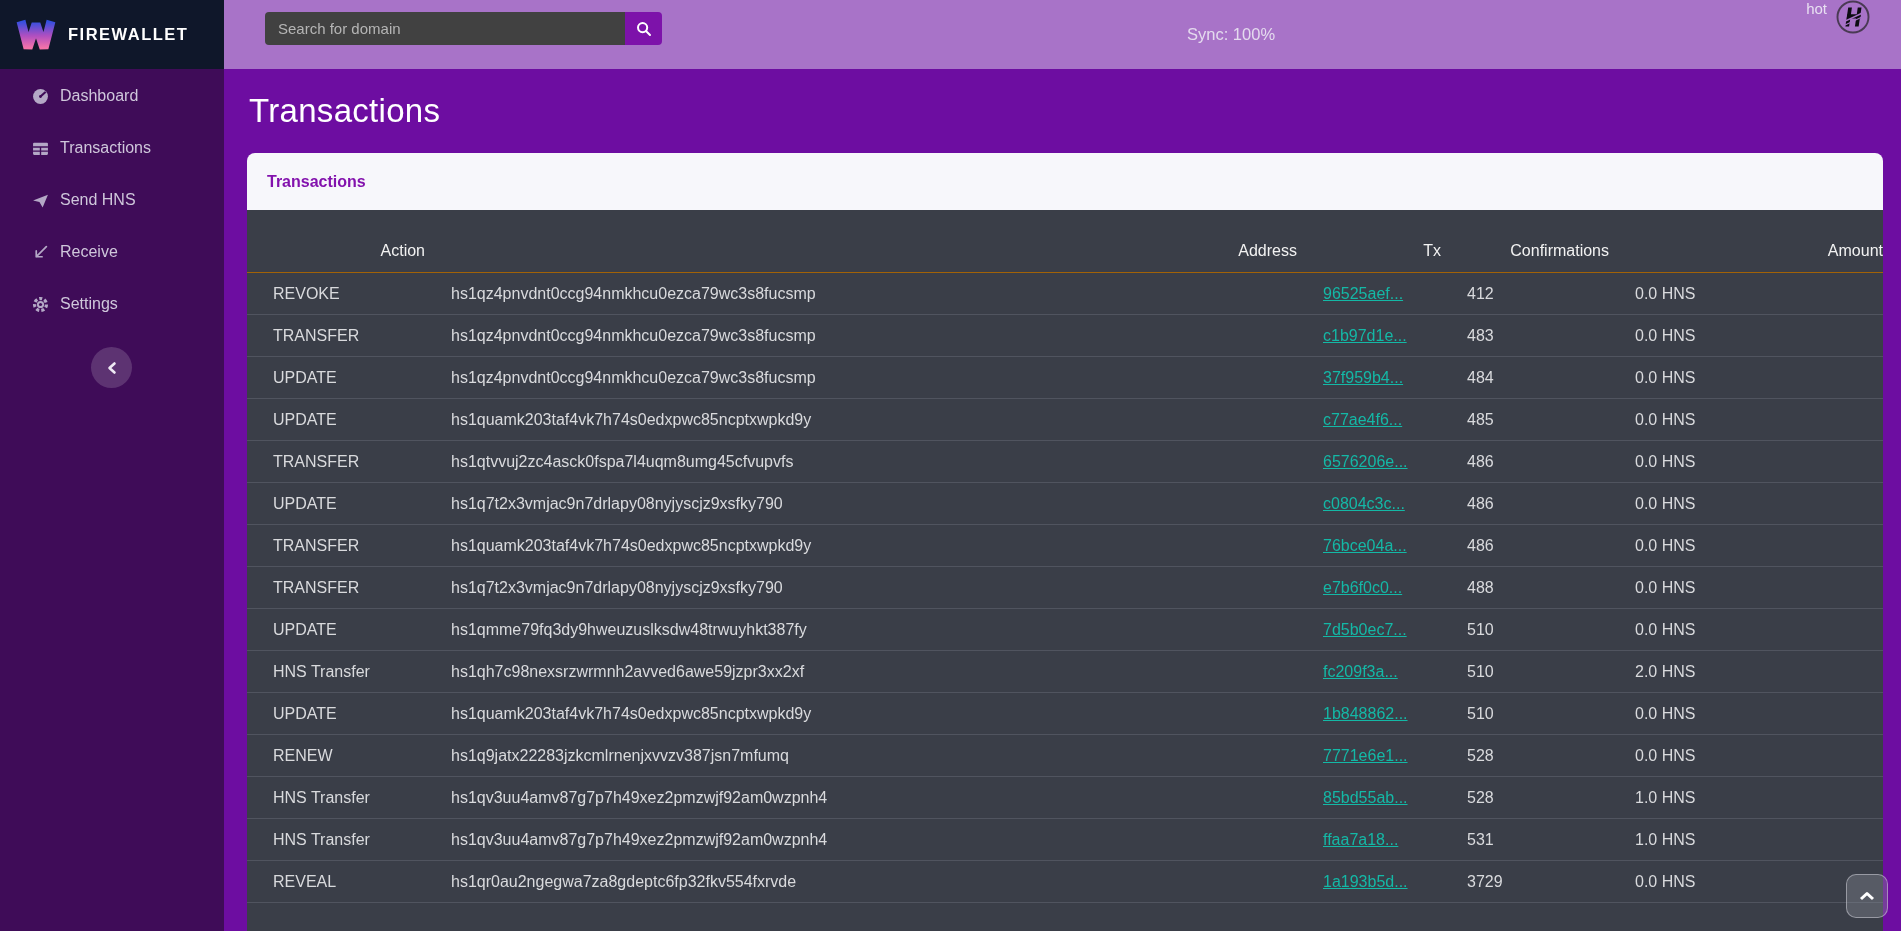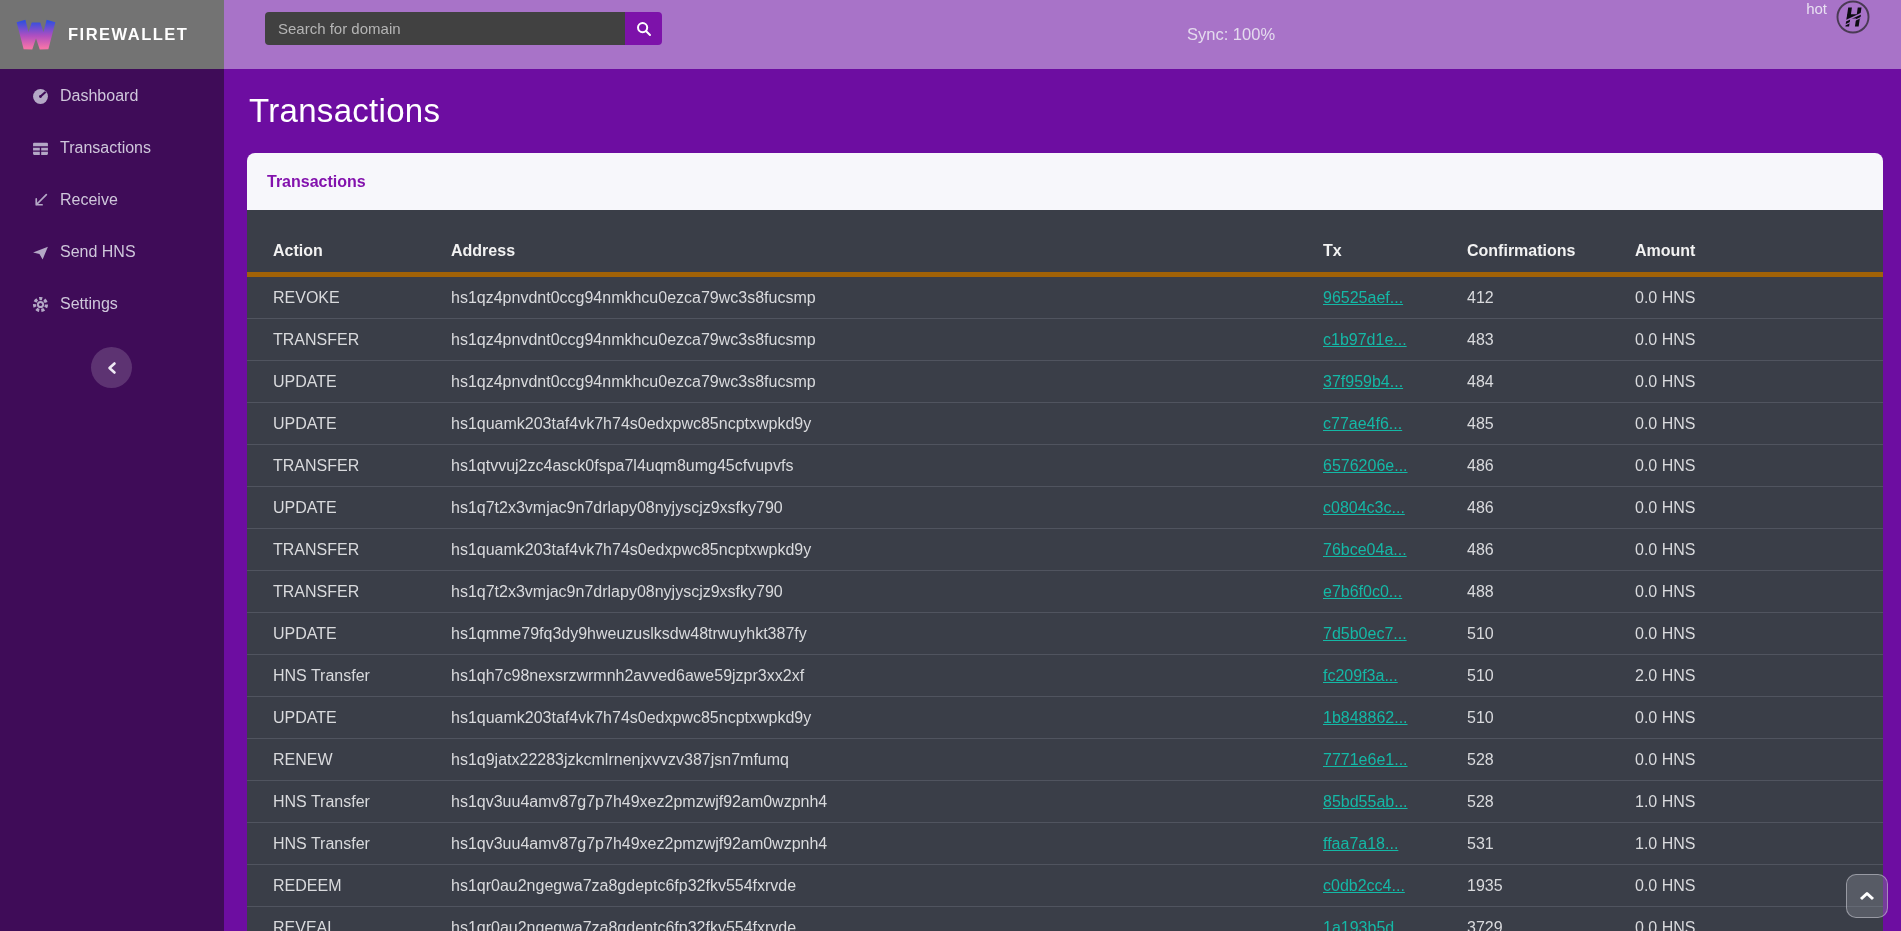--- a/index.html
+++ b/index.html
@@ -1,21 +1,21 @@
 <!DOCTYPE html>
 <html><head>
 <meta charset="utf-8">
 <style>
   * { margin:0; padding:0; box-sizing:border-box; }
   html,body { width:1901px; height:931px; overflow:hidden; }
   body { font-family:"Liberation Sans", sans-serif; background:#6d0da1; position:relative; }
 
   
   .sidebar { position:absolute; left:0; top:0; width:224px; height:931px; background:#3f0c58; z-index:30; }
-  .brand { height:69px; background:#737373; display:flex; align-items:center; padding-left:16px; cursor:pointer; }
+  .brand { height:69px; background:#0f172a; display:flex; align-items:center; padding-left:16px; cursor:pointer; }
   .brand-name { color:#ffffff; font-size:16.5px; font-weight:bold; letter-spacing:1.5px; margin-left:12px; }
   .nav { padding-top:1px; }
   .nav-item { height:52px; display:flex; align-items:center; padding-left:32px; cursor:pointer; }
   .nav-item .nicon { width:17px; height:17px; display:inline-flex; align-items:center; justify-content:center; }
   .nav-item span.lbl { color:#cfc7db; font-size:16px; margin-left:11px; }
   .collapse-btn { position:absolute; left:91px; top:347px; width:41px; height:41px; border-radius:50%;
                   background:rgba(255,255,255,0.16); border:none; cursor:pointer;
                   display:flex; align-items:center; justify-content:center; }
 
   
@@ -35,22 +35,22 @@
   
   .main { position:absolute; left:224px; top:69px; width:1677px; height:862px; background:#6d0da1; }
   .page-title { color:#ffffff; font-size:33px; font-weight:400; margin:23px 0 0 25px; letter-spacing:0.3px; }
   .card { position:absolute; left:23px; top:84px; width:1636px; height:790px; border-radius:8px 8px 0 0; overflow:hidden; }
   .card-header { height:57px; background:#f7f7fb; display:flex; align-items:center; padding-left:20px; }
   .card-header span { color:#8312ad; font-size:16px; font-weight:bold; }
   .card-body { background:#3a3e48; height:733px; }
 
   table { width:100%; border-collapse:collapse; table-layout:fixed; }
   col.c-action{width:178px;} col.c-address{width:872px;} col.c-tx{width:144px;} col.c-conf{width:168px;}
-  th { text-align:left; color:#f2f2f2; font-size:16px; font-weight:bold;
-       padding:32px 0 12px 26px; border-bottom:5px solid #a16207; }
+  th { text-align:right; color:#f2f2f2; font-size:16px; font-weight:normal;
+       padding:32px 0 12px 26px; border-bottom:1px solid #a16207; }
   td { color:#d9dadd; font-size:16px; padding:11px 0 11px 26px; line-height:19px; }
   tbody tr td { border-bottom:1px solid #50545f; }
   a.tx-link { color:#14b8a6; text-decoration:underline; }
 
   
   .scroll-top { position:fixed; right:13px; bottom:13px; width:42px; height:44px; border-radius:10px;
                 background:rgba(135,140,150,0.38); border:1px solid rgba(205,205,215,0.55);
                 cursor:pointer; display:flex; align-items:center; justify-content:center; z-index:50; }
 </style>
 </head>
@@ -89,32 +89,32 @@
           <svg width="17" height="17" viewBox="0 0 16 16">
               <rect x="1" y="2.5" width="14" height="11.5" rx="1" fill="#b4a8c6"></rect>
               <path d="M1 6.6 H15 M1 10.5 H15 M8 6.6 V14" stroke="#3f0c58" stroke-width="1.3"></path>
             </svg>
         </span>
         <span class="lbl">Transactions</span>
       </div>
       <div class="nav-item">
         <span class="nicon">
           <svg width="17" height="17" viewBox="0 0 16 16">
+              <path d="M1 8 L15 2.5 L10 14.5 L7 9.5 Z" fill="#b4a8c6"></path>
+            </svg>
+        </span>
+        <span class="lbl">Send HNS</span>
+      </div>
+      <div class="nav-item">
+        <span class="nicon">
+          <svg width="17" height="17" viewBox="0 0 16 16">
               <path d="M13.5 2.5 L4 12 M4 12 L4 6.5 M4 12 L9.5 12" fill="none" stroke="#b4a8c6" stroke-width="1.6" stroke-linecap="round"></path>
             </svg>
         </span>
         <span class="lbl">Receive</span>
-      </div>
-      <div class="nav-item">
-        <span class="nicon">
-          <svg width="17" height="17" viewBox="0 0 16 16">
-              <path d="M1 8 L15 2.5 L10 14.5 L7 9.5 Z" fill="#b4a8c6"></path>
-            </svg>
-        </span>
-        <span class="lbl">Send HNS</span>
       </div>
       <div class="nav-item">
         <span class="nicon">
           <svg width="17" height="17" viewBox="0 0 16 16">
               <circle cx="8" cy="8" r="5.6" fill="none" stroke="#b4a8c6" stroke-width="3" stroke-dasharray="2.9 2.0"></circle>
               <circle cx="8" cy="8" r="3.4" fill="#b4a8c6"></circle>
               <circle cx="8" cy="8" r="1.5" fill="#3f0c58"></circle>
             </svg>
         </span>
         <span class="lbl">Settings</span>
@@ -272,27 +272,20 @@
                 <td>1.0 HNS</td>
               </tr>
               <tr>
                 <td>HNS Transfer</td>
                 <td>hs1qv3uu4amv87g7p7h49xez2pmzwjf92am0wzpnh4</td>
                 <td><a href="#" class="tx-link">ffaa7a18...</a></td>
                 <td>531</td>
                 <td>1.0 HNS</td>
               </tr>
               <tr>
-                <td>REDEEM</td>
-                <td>hs1qr0au2ngegwa7za8gdeptc6fp32fkv554fxrvde</td>
-                <td><a href="#" class="tx-link">c0db2cc4...</a></td>
-                <td>1935</td>
-                <td>0.0 HNS</td>
-              </tr>
-              <tr>
                 <td>REVEAL</td>
                 <td>hs1qr0au2ngegwa7za8gdeptc6fp32fkv554fxrvde</td>
                 <td><a href="#" class="tx-link">1a193b5d...</a></td>
                 <td>3729</td>
                 <td>0.0 HNS</td>
               </tr>
             </tbody>
         </table>
       </div>
     </section>

